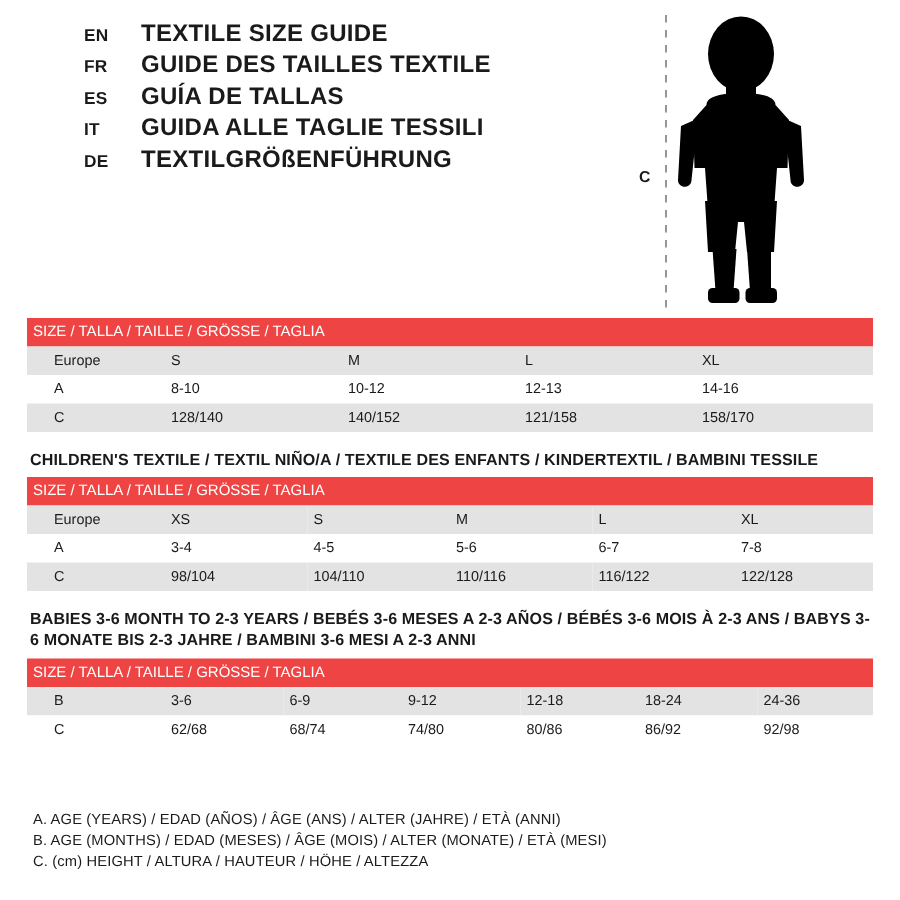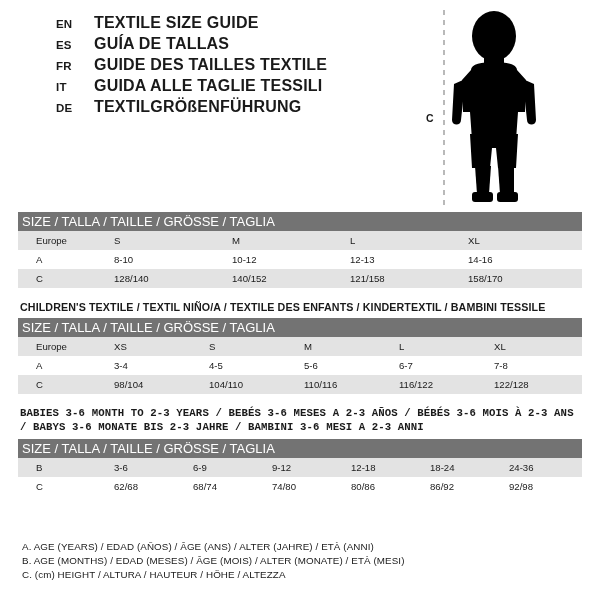--- a/index.html
+++ b/index.html
@@ -64,39 +64,39 @@
     left: 18px;
     top: 212px;
     width: 564px;
   }
   .section-title {
     font-size: 10.7px;
     font-weight: bold;
     margin: 0 0 5px 2px;
     letter-spacing: 0.1px;
   }
-  .section-title.multiline { line-height: 13.5px; font-family: Liberation Mono, monospace; }
+  .section-title.multiline { line-height: 13.5px; }
 
   table {
     border-collapse: collapse;
     width: 100%;
     table-layout: fixed;
     margin-bottom: 13px;
   }
   table td {
     font-size: 9.6px;
     padding: 2px 0 2px 4px;
     vertical-align: middle;
     height: 15px;
   }
   tr.head td {
-    background: #737373;
+    background: #ef4444;
     color: #ffffff;
     font-weight: normal;
-    font-size: 13px;
+    font-size: 10px;
   }
   tr.shaded td { background: #e3e3e3; }
   tr.plain td { background: #ffffff; }
   td.rowlabel { padding-left: 18px; }
 
   
   .legend {
     position: absolute;
     left: 22px;
     bottom: 18px;
@@ -110,26 +110,26 @@
 </style>
 </head>
 <body>
 
 <div class="header">
   <div class="header-row">
     <span class="lang-code">EN</span>
     <span class="lang-title">TEXTILE SIZE GUIDE</span>
   </div>
   <div class="header-row">
+    <span class="lang-code">FR</span>
+    <span class="lang-title">GUIDE DES TAILLES TEXTILE</span>
+  </div>
+  <div class="header-row">
     <span class="lang-code">ES</span>
     <span class="lang-title">GUÍA DE TALLAS</span>
-  </div>
-  <div class="header-row">
-    <span class="lang-code">FR</span>
-    <span class="lang-title">GUIDE DES TAILLES TEXTILE</span>
   </div>
   <div class="header-row">
     <span class="lang-code">IT</span>
     <span class="lang-title">GUIDA ALLE TAGLIE TESSILI</span>
   </div>
   <div class="header-row">
     <span class="lang-code">DE</span>
     <span class="lang-title">TEXTILGRÖßENFÜHRUNG</span>
   </div>
 </div>

